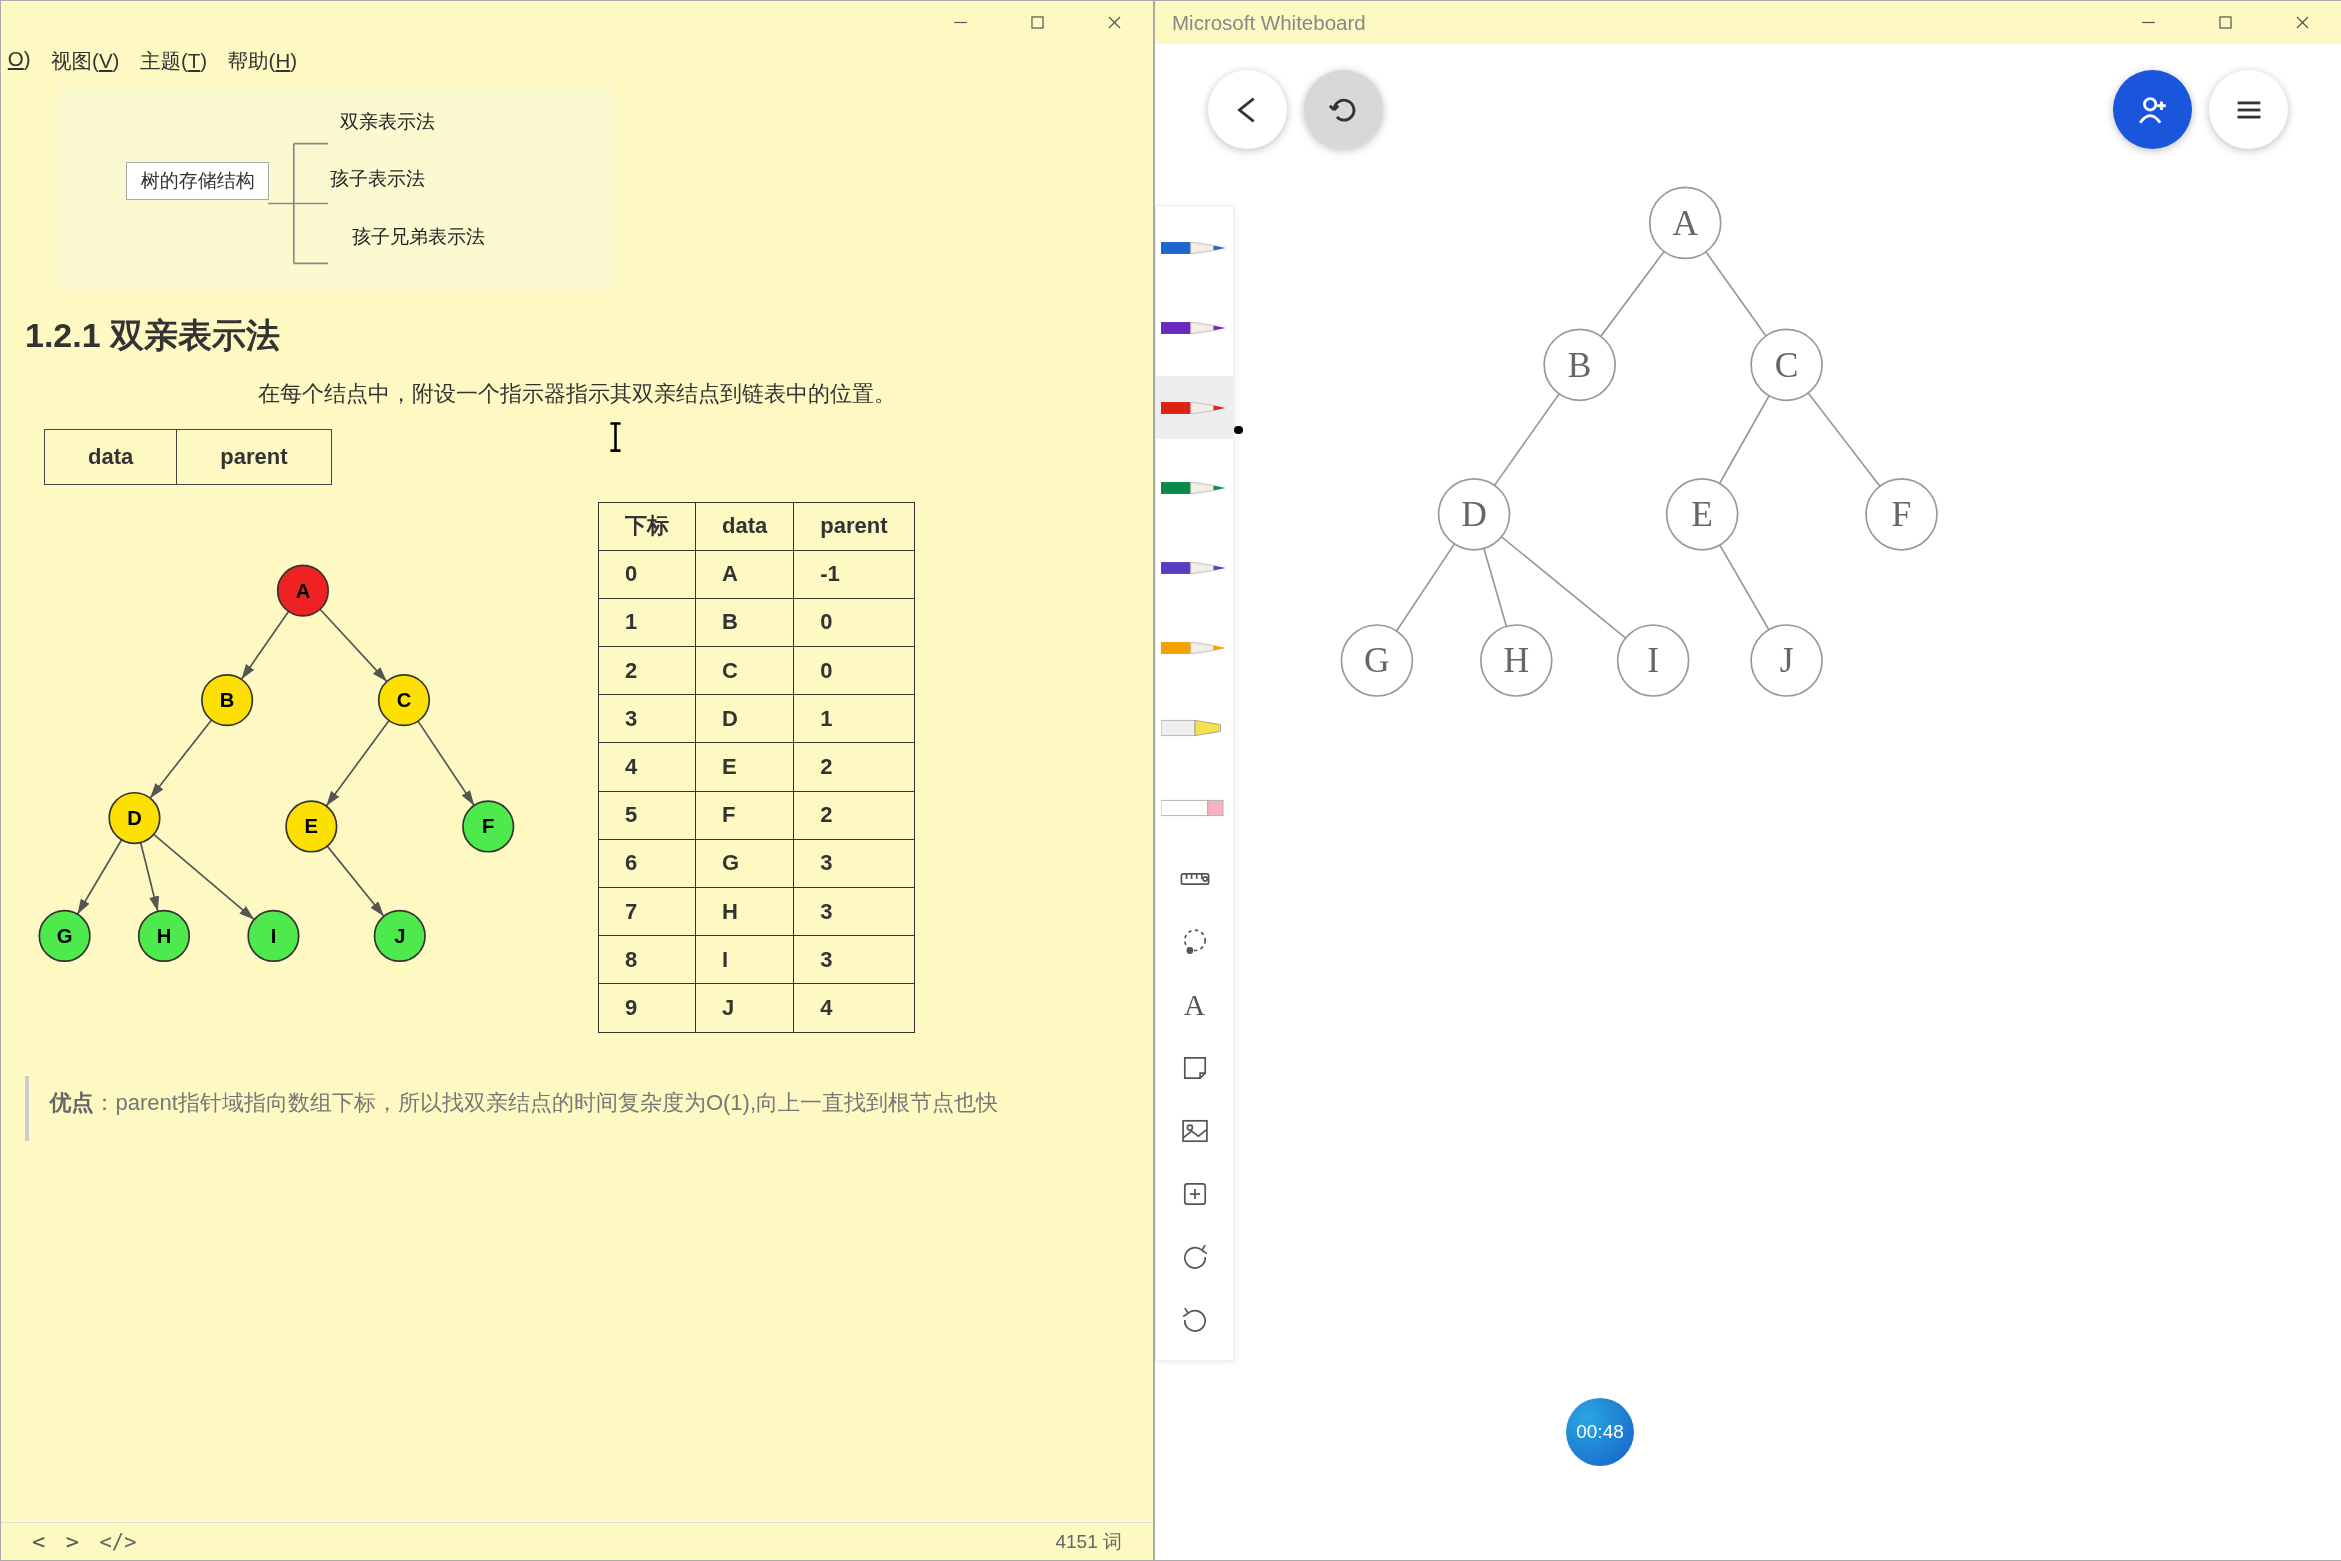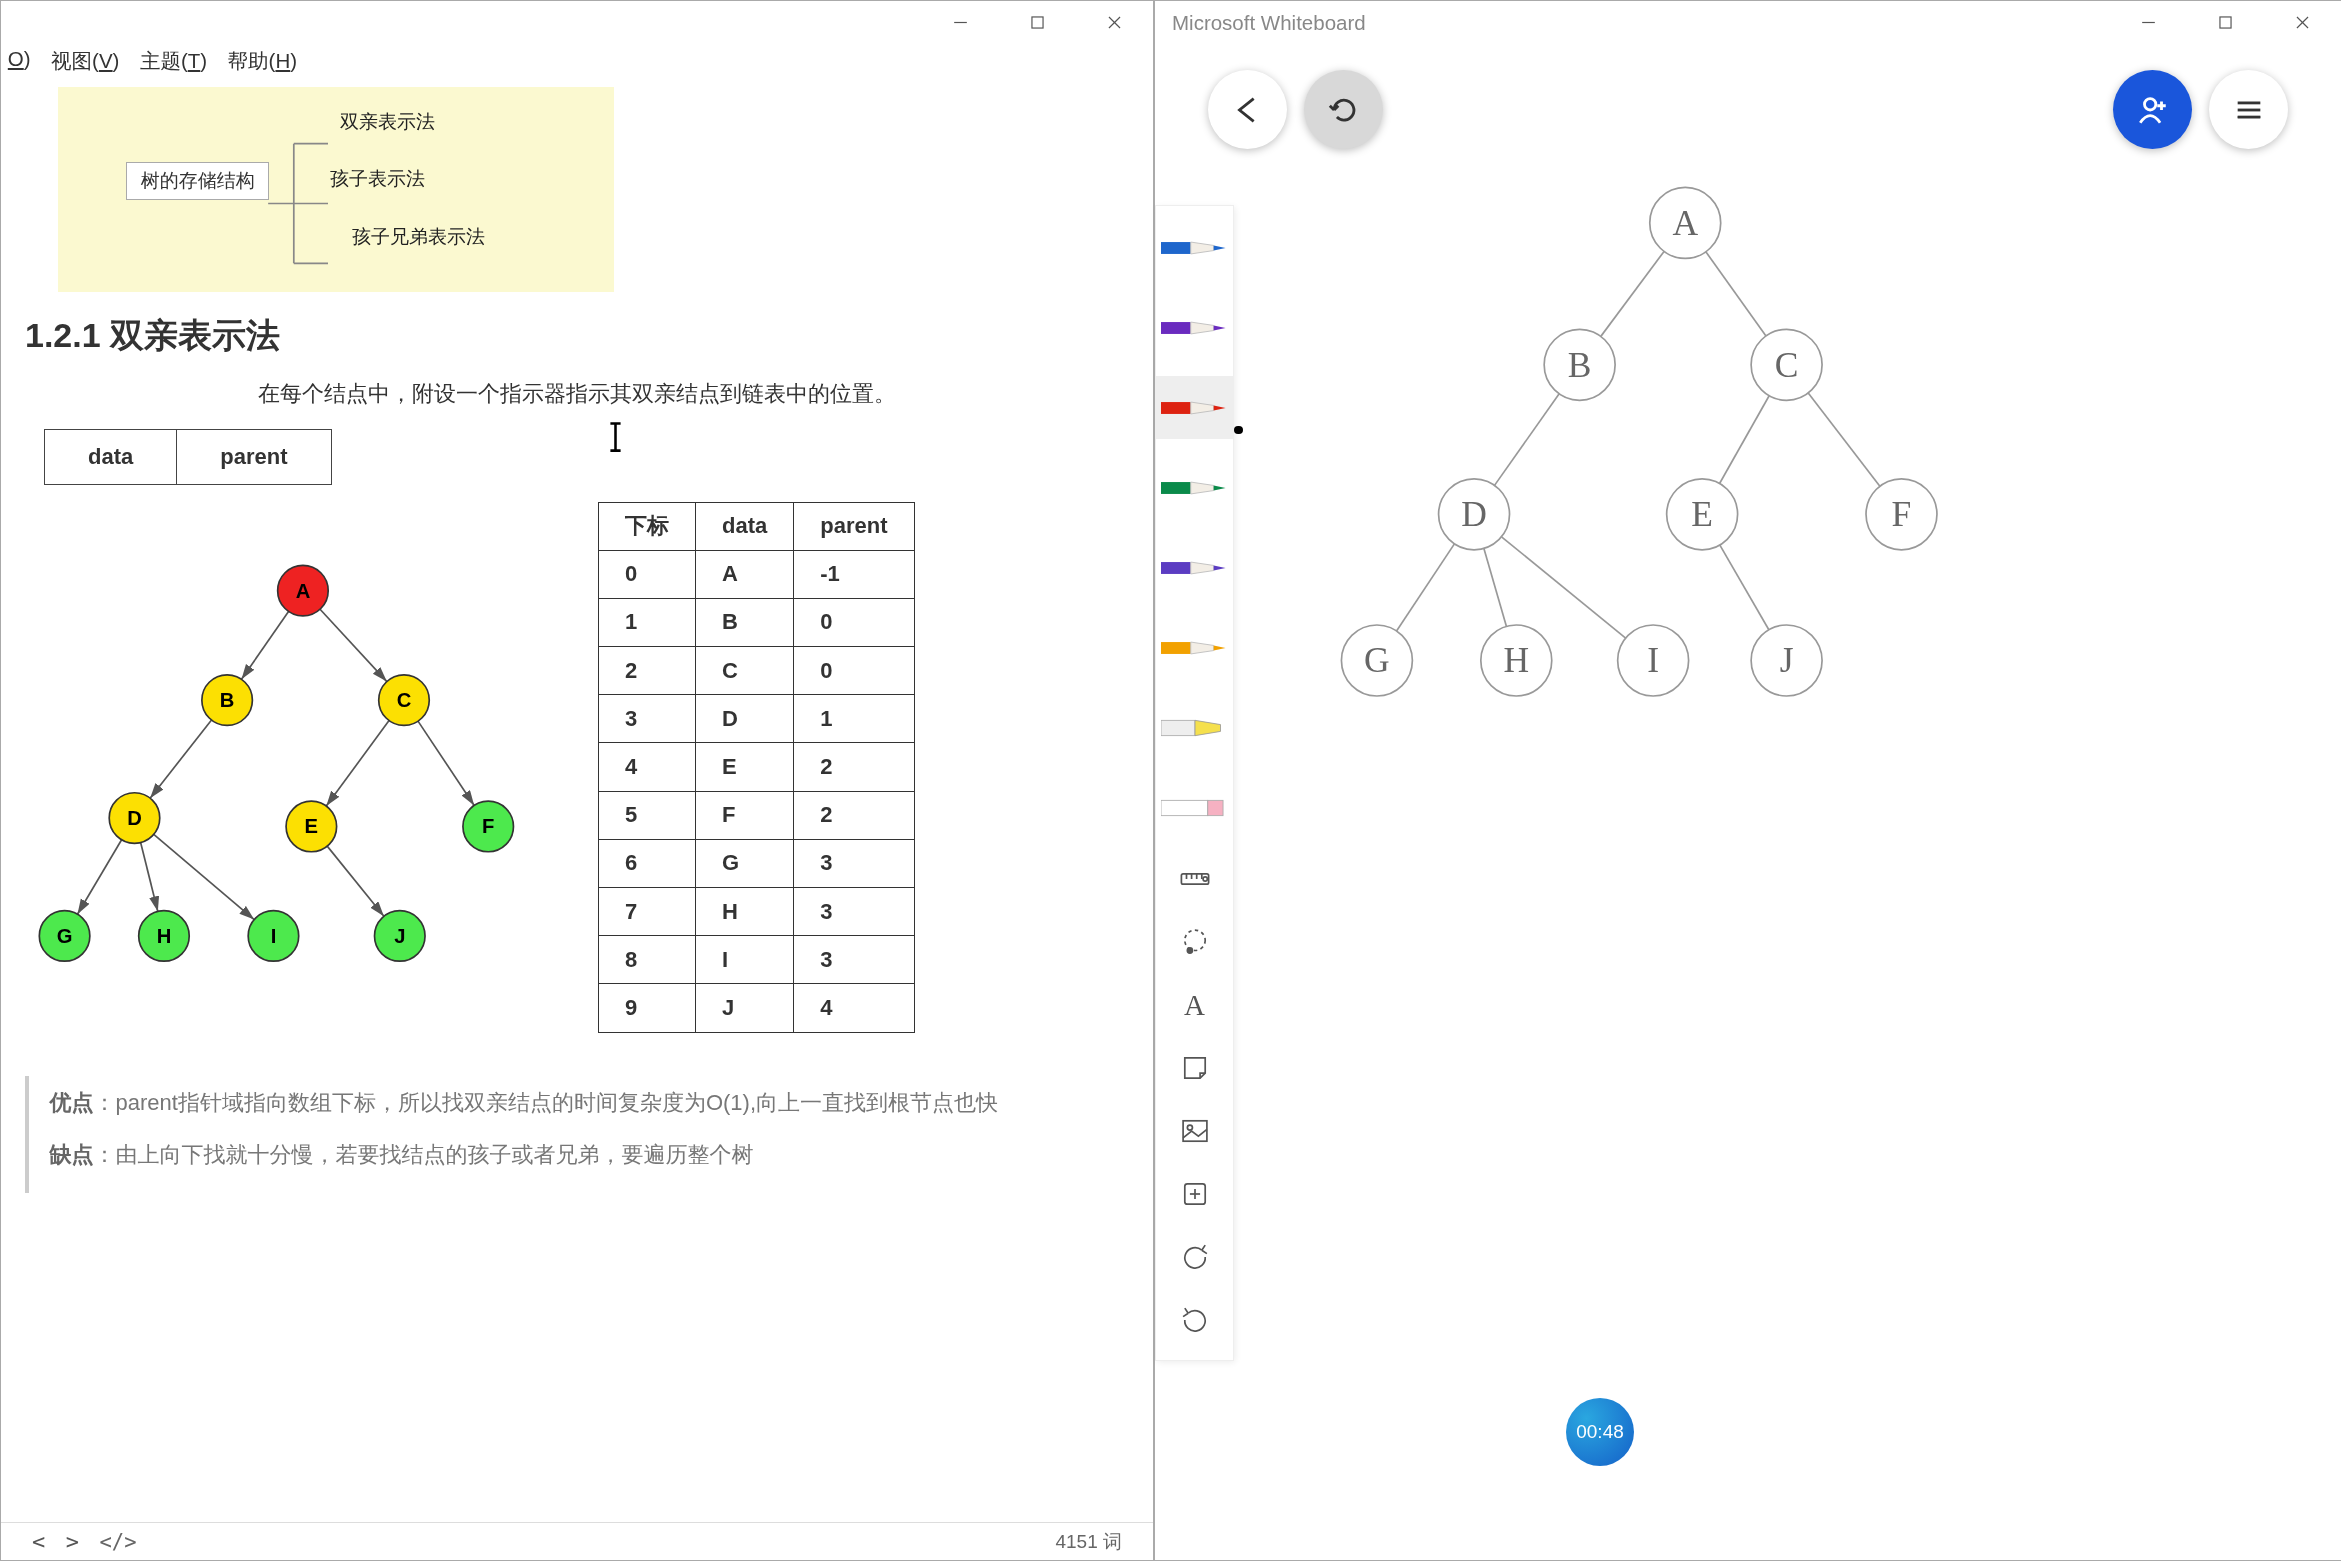--- a/index.html
+++ b/index.html
@@ -5,21 +5,21 @@
 * { box-sizing: border-box; margin: 0; padding: 0; }
 body {
   width: 2342px;
   height: 1561px;
   font-family: "Microsoft YaHei", "PingFang SC", Arial, sans-serif;
   display: flex;
   background: #000;
   transform-origin: top left;
 }
 .window {
-  background: #ffffff;
+  background: #fef9c3;
   border: 0.9px solid #aaa;
   position: relative;
   display: flex;
   flex-direction: column;
 }
 .window.left {
   width: 1154px;
   height: 1561px;
 }
 .window.right {
@@ -404,23 +404,20 @@
               <td>4</td>
             </tr>
           </tbody>
       </table>
     </div>
 
     <div class="note-block">
       <p>
         <strong>优点</strong><span>：parent指针域指向数组下标，所以找双亲结点的时间复杂度为O(1),向上一直找到根节点也快</span>
       </p>
-      <p>
-        <strong>缺点</strong><span>：由上向下找就十分慢，若要找结点的孩子或者兄弟，要遍历整个树</span>
-      </p>
     </div>
   </div>
 
   <div class="statusbar-left">
     <div class="nav">
       <span class="arrow">&lt;</span>
       <span class="arrow">&gt;</span>
       <span class="mono">&lt;/&gt;</span>
     </div>
     <span>4151 词</span>

